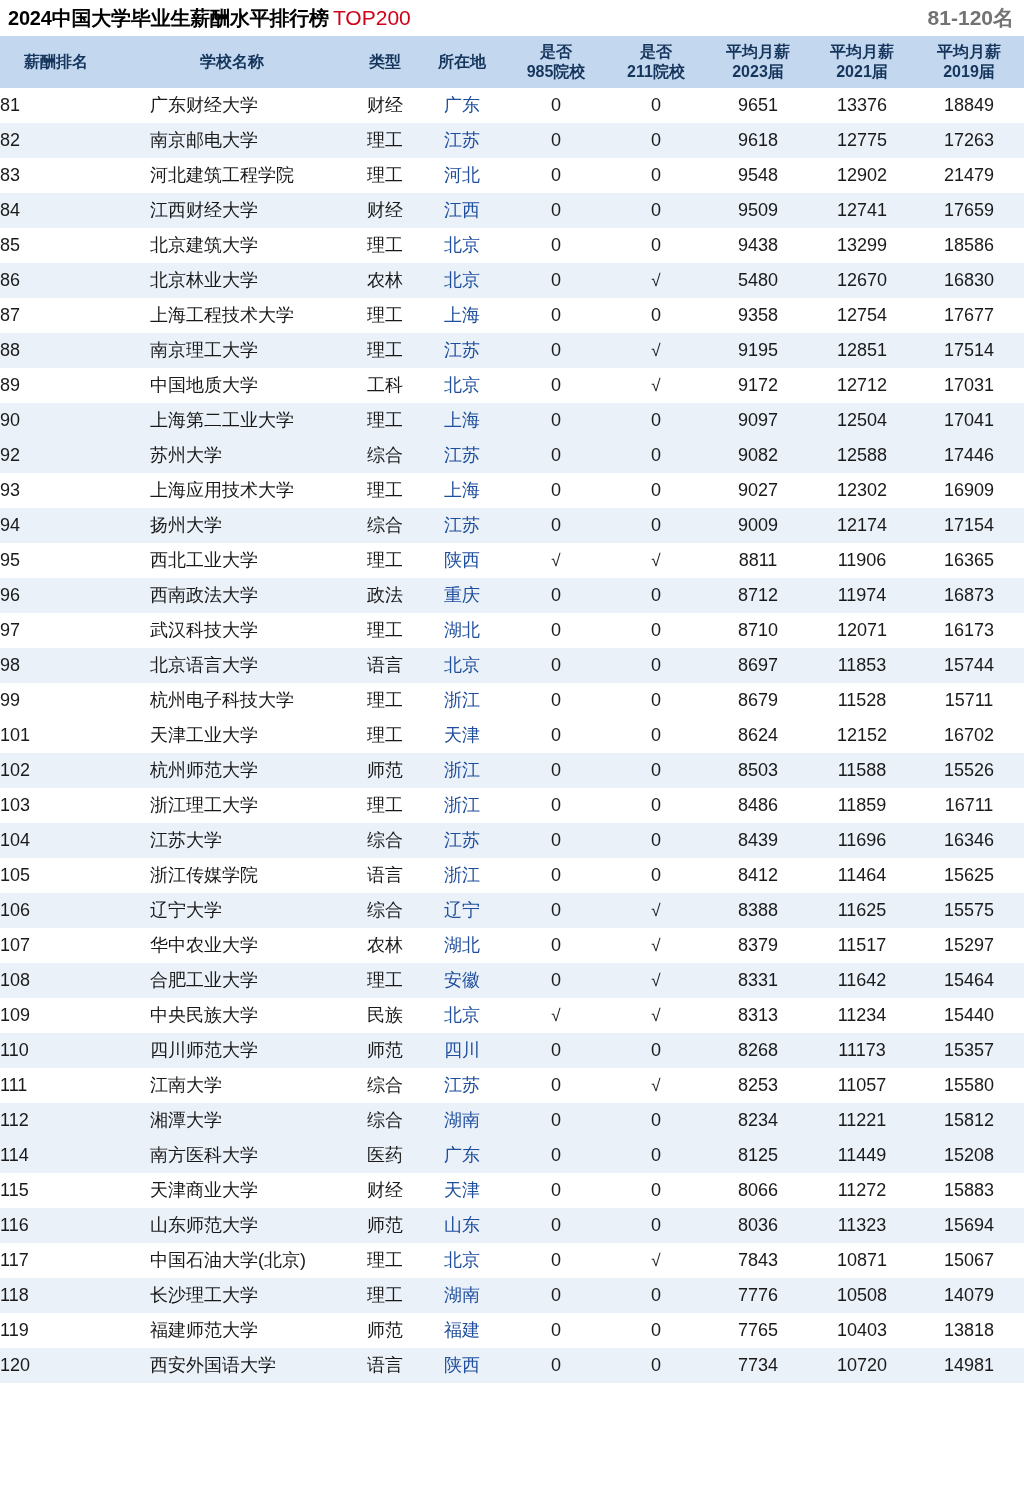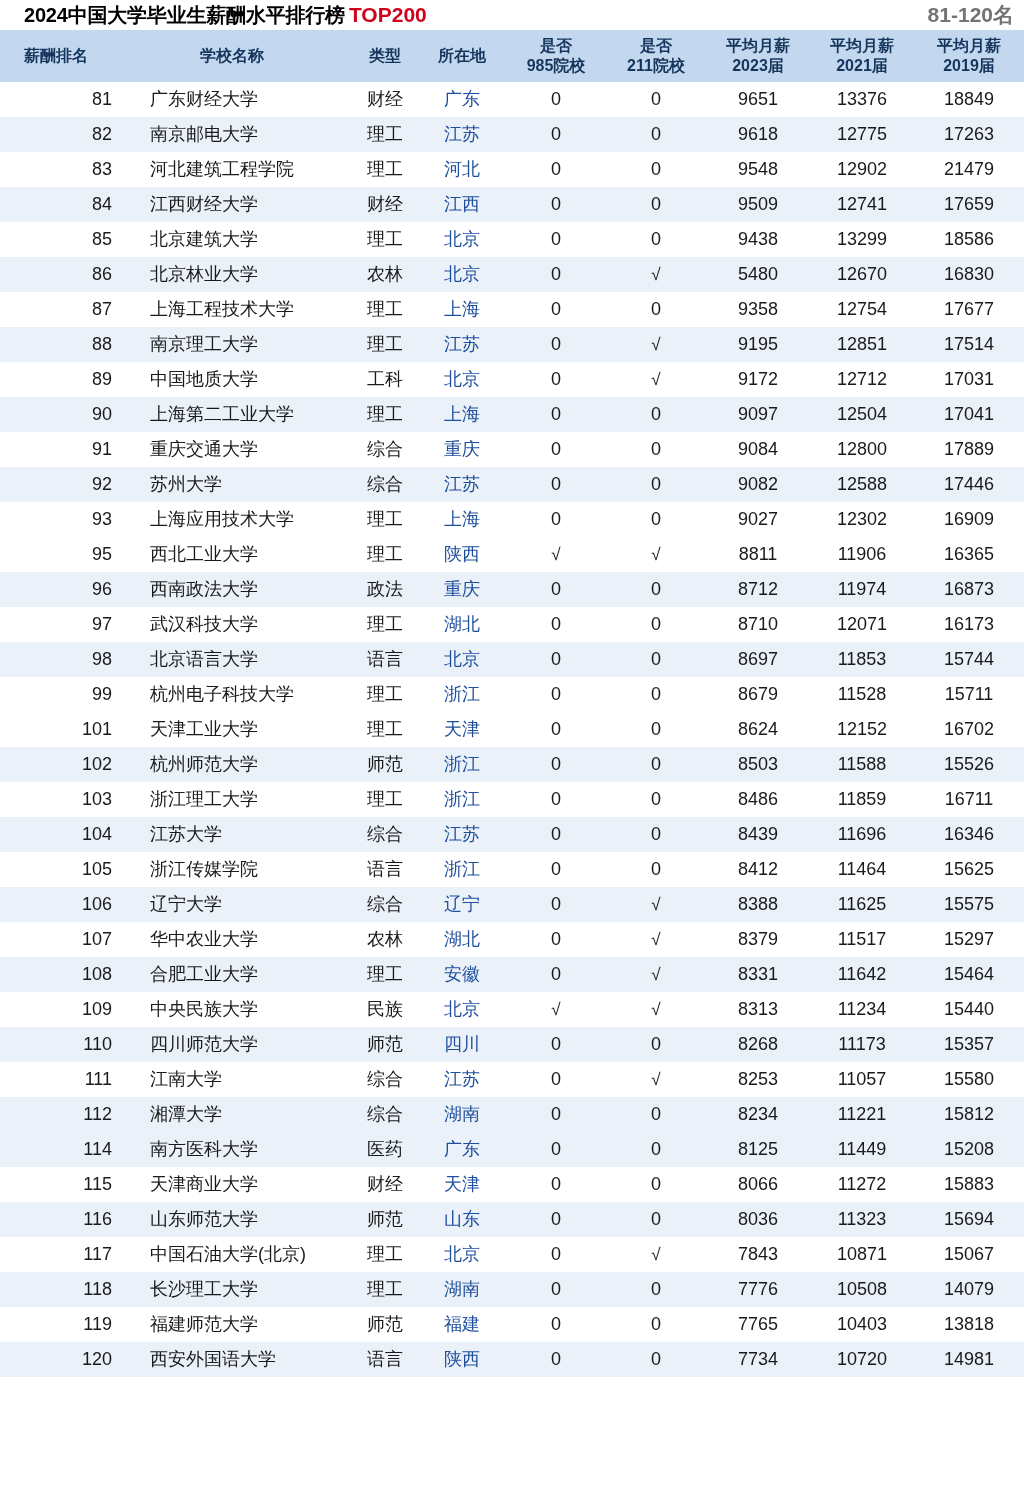--- a/index.html
+++ b/index.html
@@ -15,43 +15,42 @@
     overflow: hidden;
   }
   .page {
     width: 1024px;
     height: 1503px;
     position: relative;
     box-sizing: border-box;
   }
   
   .titlebar {
-    height: 30px;
+    height: 36px;
     display: flex;
     align-items: center;
     justify-content: space-between;
     padding: 0 10px 0 8px;
     box-sizing: border-box;
     background: #ffffff;
-    margin-left: 16px;
   }
   .title-left {
     display: flex;
     align-items: baseline;
     white-space: nowrap;
   }
   .title-main {
     font-size: 20px;
     font-weight: 700;
     color: #000000;
     letter-spacing: -0.2px;
   }
   .title-top {
     font-size: 21px;
-    font-weight: 700;
+    font-weight: 400;
     color: #d0021b;
     margin-left: 4px;
     letter-spacing: 0px;
   }
   .title-right {
     font-size: 21px;
     font-weight: 800;
     color: #737373;
     white-space: nowrap;
   }
@@ -77,21 +76,21 @@
     height: 35px;
     font-size: 18px;
     vertical-align: middle;
     padding: 0;
     line-height: 1.1;
   }
   tr.even td { background: #ffffff; }
   tr.odd td  { background: #eaf1f9; }
 
   
-  .c-rank   { text-align: right; color: #1a1a1a; }
+  .c-rank   { text-align: left; color: #1a1a1a; }
   .c-school { text-align: left; padding-left: 38px !important; color: #1a1a1a; }
   .c-type   { text-align: center; color: #1a1a1a; }
   .c-loc    { text-align: center; color: #1f4e9c; }
   .c-985, .c-211 { text-align: center; color: #1a1a1a; }
   .c-num    { text-align: center; color: #1a1a1a; }
 
   .chk { font-size: 17px; }
 </style>
 </head>
 <body>
@@ -268,31 +267,20 @@
           <td class="c-rank">90</td>
           <td class="c-school">上海第二工业大学</td>
           <td class="c-type">理工</td>
           <td class="c-loc">上海</td>
           <td class="c-985">0</td>
           <td class="c-211">0</td>
           <td class="c-num">9097</td>
           <td class="c-num">12504</td>
           <td class="c-num">17041</td>
         </tr>
-        <tr class="even">
-          <td class="c-rank">91</td>
-          <td class="c-school">重庆交通大学</td>
-          <td class="c-type">综合</td>
-          <td class="c-loc">重庆</td>
-          <td class="c-985">0</td>
-          <td class="c-211">0</td>
-          <td class="c-num">9084</td>
-          <td class="c-num">12800</td>
-          <td class="c-num">17889</td>
-        </tr>
         <tr class="odd">
           <td class="c-rank">92</td>
           <td class="c-school">苏州大学</td>
           <td class="c-type">综合</td>
           <td class="c-loc">江苏</td>
           <td class="c-985">0</td>
           <td class="c-211">0</td>
           <td class="c-num">9082</td>
           <td class="c-num">12588</td>
           <td class="c-num">17446</td>
@@ -300,20 +288,31 @@
         <tr class="even">
           <td class="c-rank">93</td>
           <td class="c-school">上海应用技术大学</td>
           <td class="c-type">理工</td>
           <td class="c-loc">上海</td>
           <td class="c-985">0</td>
           <td class="c-211">0</td>
           <td class="c-num">9027</td>
           <td class="c-num">12302</td>
           <td class="c-num">16909</td>
+        </tr>
+        <tr class="odd">
+          <td class="c-rank">94</td>
+          <td class="c-school">扬州大学</td>
+          <td class="c-type">综合</td>
+          <td class="c-loc">江苏</td>
+          <td class="c-985">0</td>
+          <td class="c-211">0</td>
+          <td class="c-num">9009</td>
+          <td class="c-num">12174</td>
+          <td class="c-num">17154</td>
         </tr>
         <tr class="even">
           <td class="c-rank">95</td>
           <td class="c-school">西北工业大学</td>
           <td class="c-type">理工</td>
           <td class="c-loc">陕西</td>
           <td class="c-985"><span class="chk">√</span></td>
           <td class="c-211"><span class="chk">√</span></td>
           <td class="c-num">8811</td>
           <td class="c-num">11906</td>

